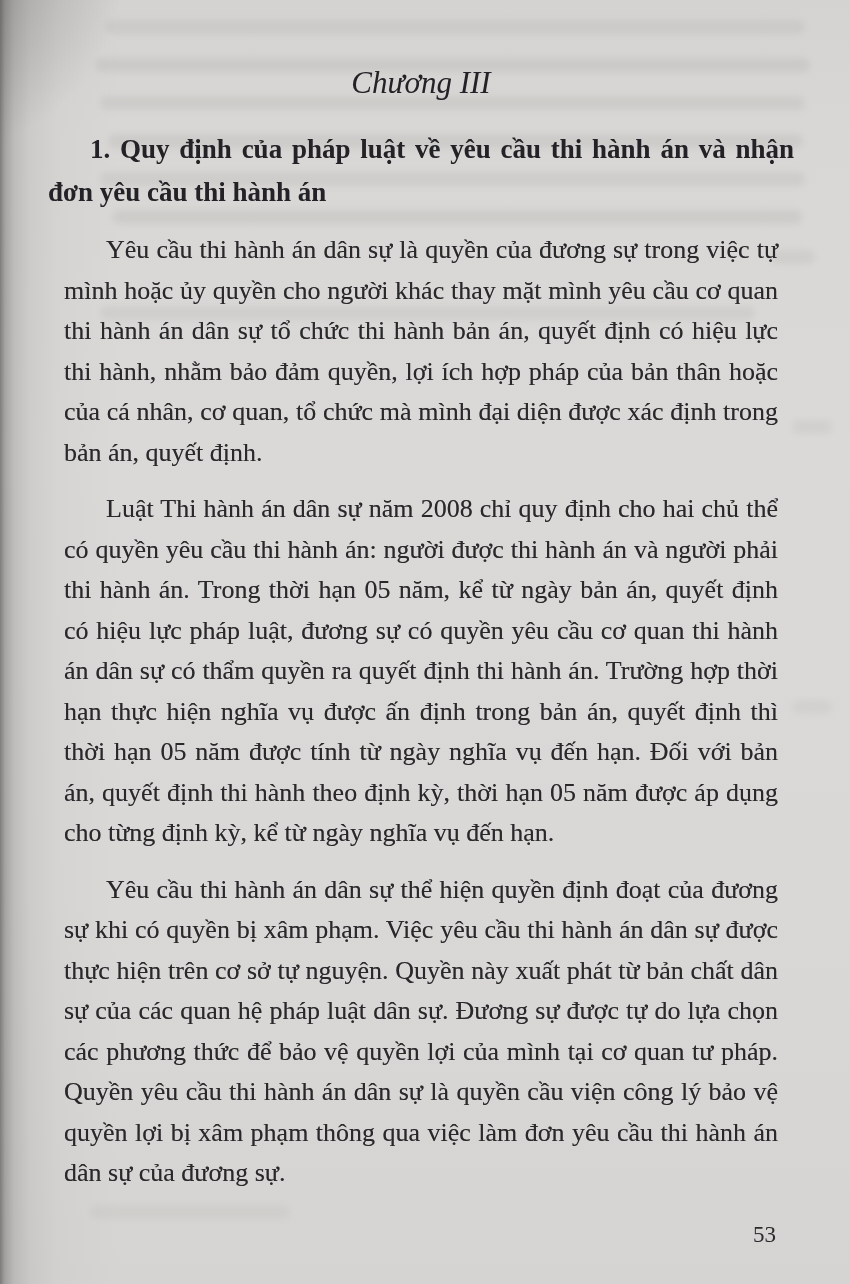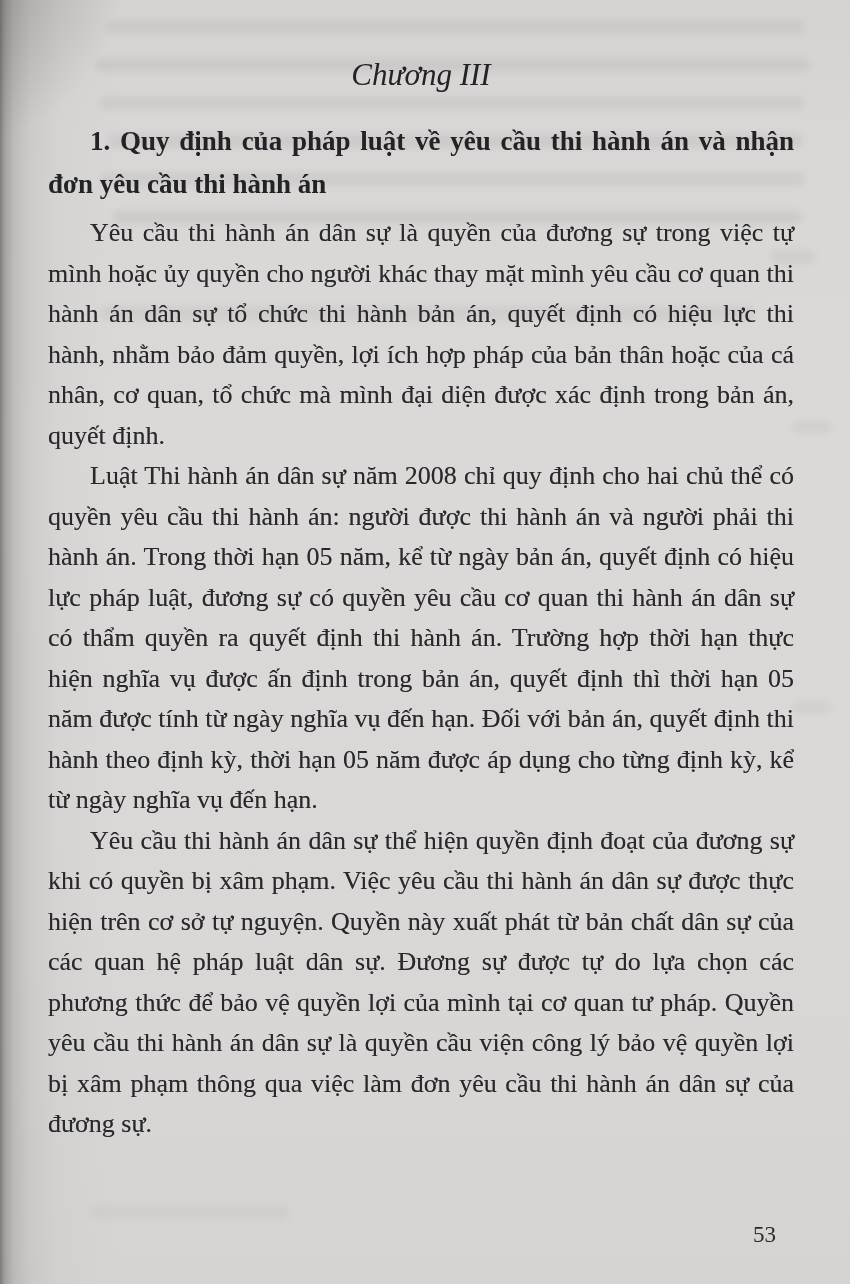--- a/index.html
+++ b/index.html
@@ -41,21 +41,21 @@
     right: 56px;
     top: 56px;
   }
 
   .chapter-label {
     text-align: center;
     font-style: italic;
     font-size: 31px;
     line-height: 38px;
     color: #232226;
-    margin: 0 0 16px 0;
+    margin: 8px 0 16px 0;
   }
 
   .chapter-title {
     margin: 0 0 26px 0;
     text-align: center;
     font-family: "Liberation Sans", "DejaVu Sans", sans-serif;
     font-weight: bold;
     font-size: 34px;
     line-height: 52px;
     color: #1e1d20;
@@ -66,21 +66,21 @@
     margin: 0 0 7px 0;
     font-weight: bold;
     font-size: 27px;
     line-height: 43px;
     text-align: justify;
     text-indent: 42px;
     color: #232226;
   }
 
   .body-par {
-    margin: 0;
+    margin: 16px;
     font-size: 26px;
     line-height: 40.5px;
     text-align: justify;
     text-indent: 42px;
     text-shadow: 0 0 0.5px rgba(41,40,43,0.45);
   }
 
   .page-number {
     position: absolute;
     right: 74px;

